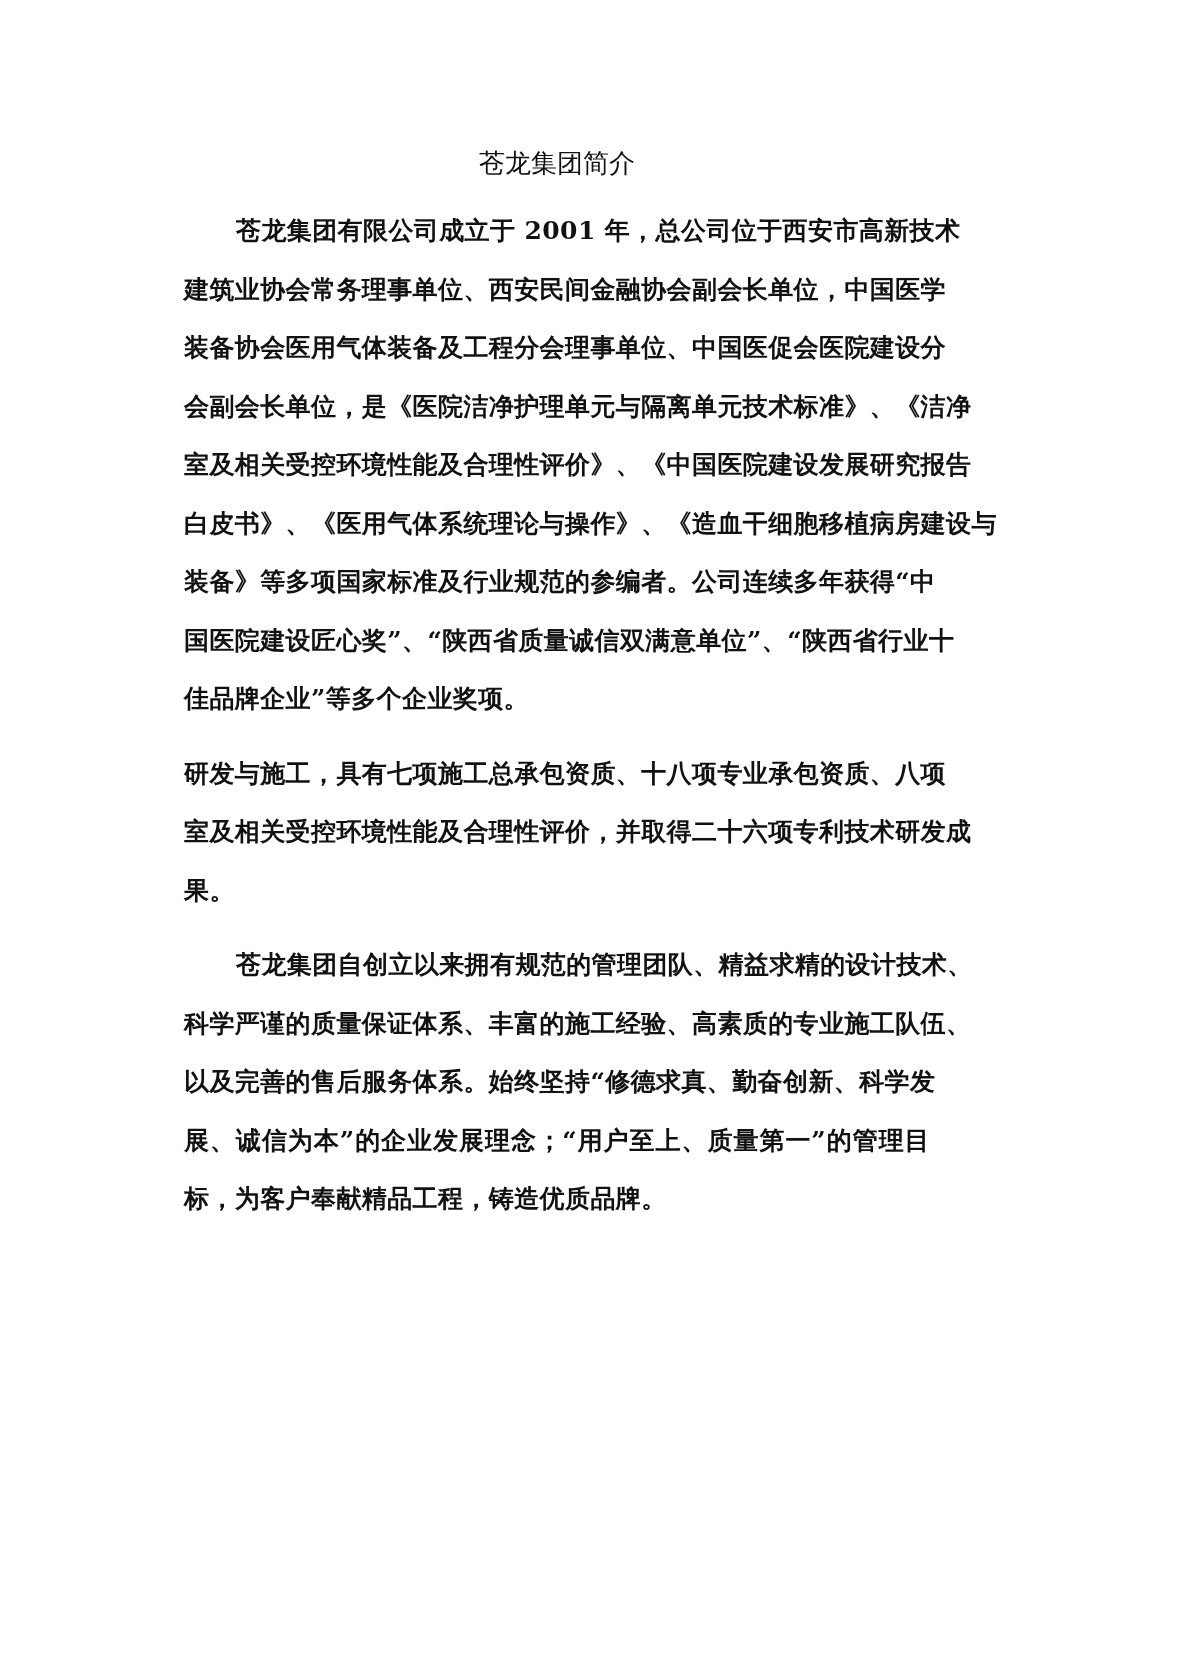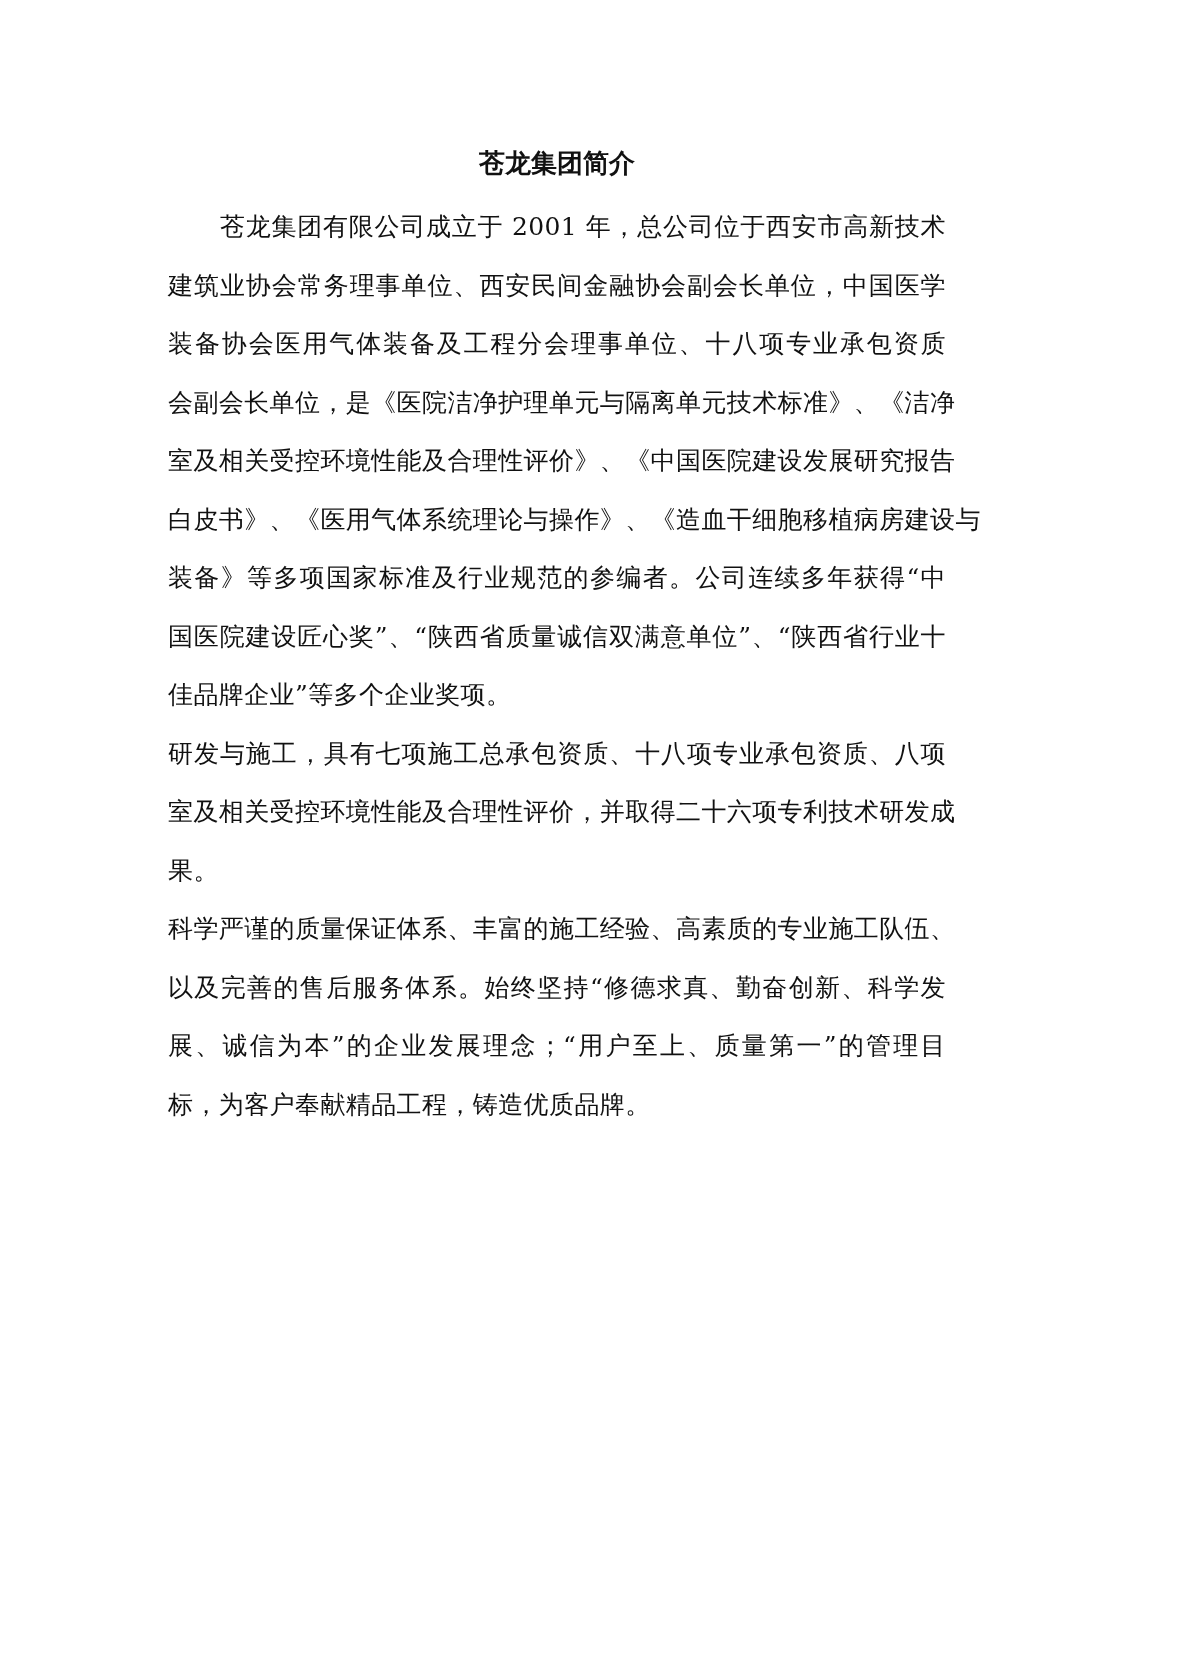--- a/index.html
+++ b/index.html
@@ -19,21 +19,21 @@
       position: absolute;
       left: 168px;
       top: 140px;
       width: 778px;
     }
     .title {
       text-align: center;
       font-size: 26px;
       line-height: 46px;
       margin: 0 0 12px 0;
-      font-weight: bold;
+      font-weight: normal;
       letter-spacing: 0px;
     }
     .para {
       font-size: 25px;
       line-height: 58.5px;
       margin: 0;
       text-indent: 52px;
       text-align: justify;
       text-justify: inter-character;
       word-break: break-all;
@@ -49,40 +49,41 @@
   </style>
 </head>
 <body>
 
 <div class="page">
   <h1 class="title">苍龙集团简介</h1>
 
   <div class="para-block">
     <span class="line para indent-first">苍龙集团有限公司成立于 2001 年，总公司位于西安市高新技术</span>
     <span class="line para">建筑业协会常务理事单位、西安民间金融协会副会长单位，中国医学</span>
-    <span class="line para">装备协会医用气体装备及工程分会理事单位、十八项专业承包资质</span>
+    <span class="line para">装备协会医用气体装备及工程分会理事单位、中国医促会医院建设分</span>
     <span class="line para">会副会长单位，是《医院洁净护理单元与隔离单元技术标准》、《洁净</span>
     <span class="line para">室及相关受控环境性能及合理性评价》、《中国医院建设发展研究报告</span>
     <span class="line para">白皮书》、《医用气体系统理论与操作》、《造血干细胞移植病房建设与</span>
     <span class="line para">装备》等多项国家标准及行业规范的参编者。公司连续多年获得“中</span>
     <span class="line para">国医院建设匠心奖”、“陕西省质量诚信双满意单位”、“陕西省行业十</span>
     <span class="line para last">佳品牌企业”等多个企业奖项。</span>
   </div>
 
   <div class="para-block">
     <span class="line para">研发与施工，具有七项施工总承包资质、十八项专业承包资质、八项</span>
     <span class="line para">室及相关受控环境性能及合理性评价，并取得二十六项专利技术研发成</span>
     <span class="line para last">果。</span>
   </div>
 
   <div class="para-block">
+    <span class="line para indent-first">苍龙集团自创立以来拥有规范的管理团队、精益求精的设计技术、</span>
     <span class="line para">科学严谨的质量保证体系、丰富的施工经验、高素质的专业施工队伍、</span>
     <span class="line para">以及完善的售后服务体系。始终坚持“修德求真、勤奋创新、科学发</span>
     <span class="line para">展、诚信为本”的企业发展理念；“用户至上、质量第一”的管理目</span>
     <span class="line para last">标，为客户奉献精品工程，铸造优质品牌。</span>
   </div>
 </div>
 
 <style>
-  .para-block { margin: 0; }
+  .para-block { margin: 16px; font-weight: bold; }
   .para-block .line.para { text-indent: 0; }
   .para-block .line.indent-first { padding-left: 52px; }
 </style>
 
 </body></html>

